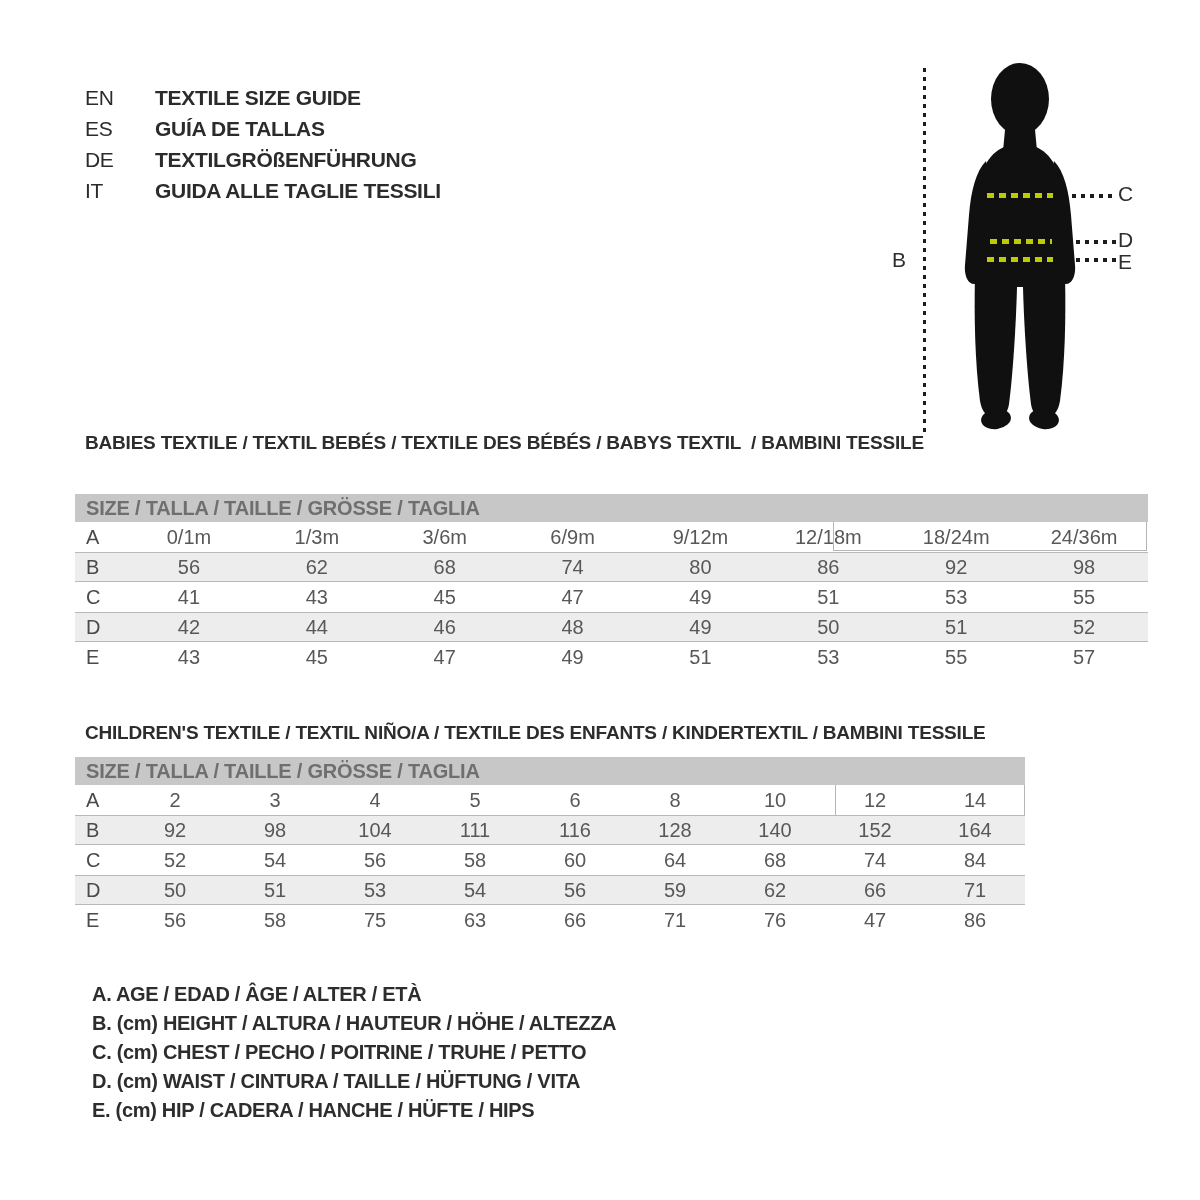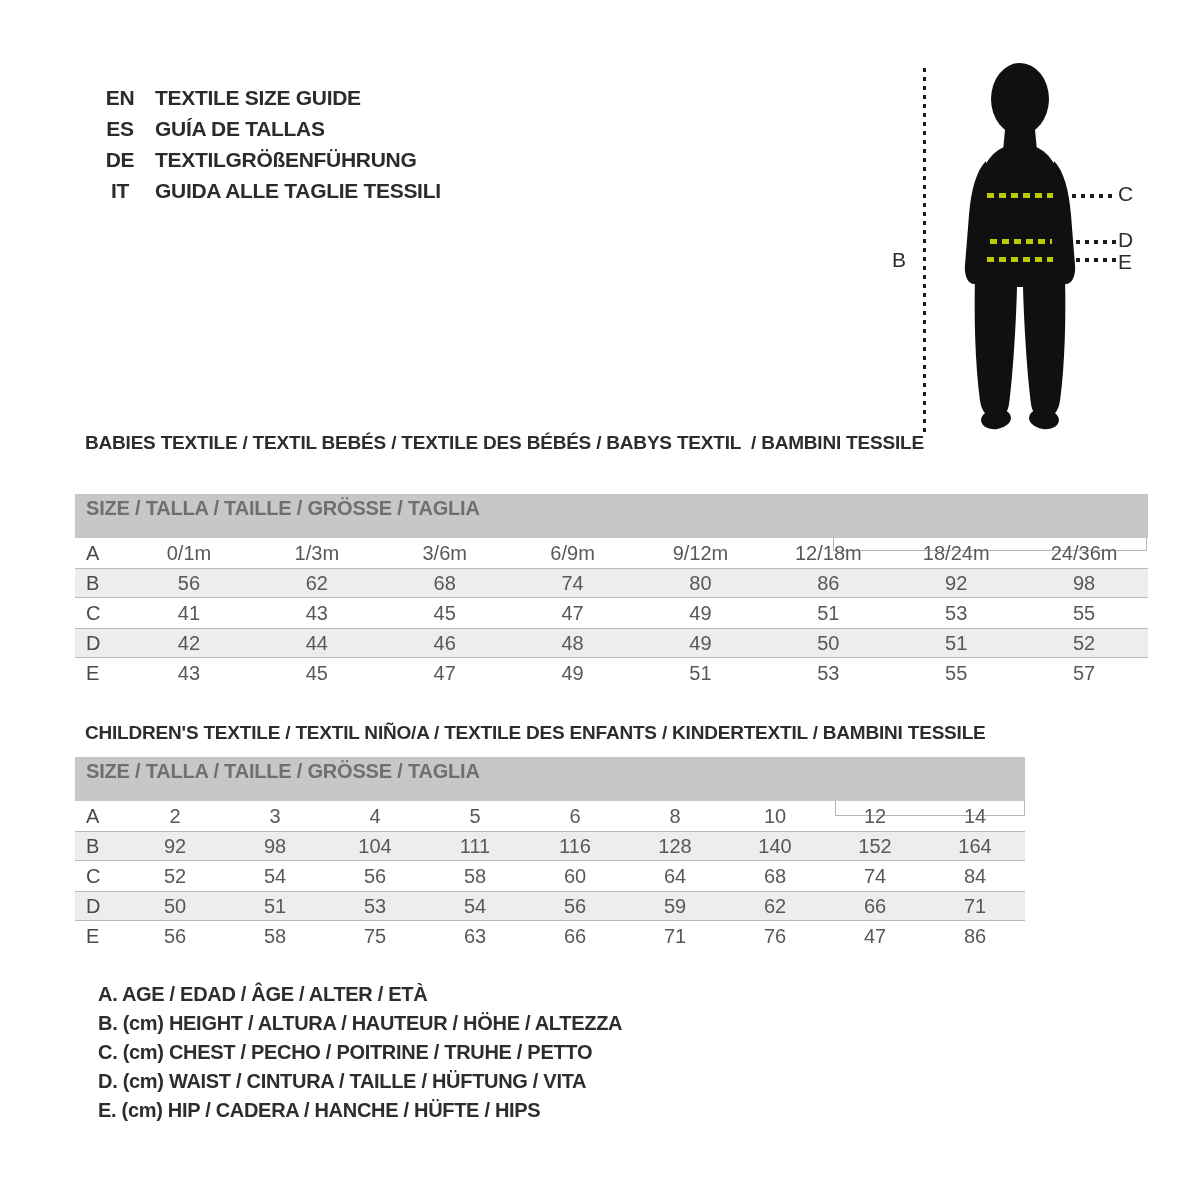--- a/index.html
+++ b/index.html
@@ -2,21 +2,21 @@
 <html><head>
 <meta charset="utf-8">
 <style>
   html,body{margin:0;padding:0;background:#fff;}
   .canvas{position:relative;width:1200px;height:1200px;background:#ffffff;overflow:hidden;
           font-family:"Liberation Sans", sans-serif;}
 
   
   .lang-list{position:absolute;left:85px;top:82px;}
   .lang-row{display:flex;height:31px;align-items:center;}
-  .lang-code{width:70px;font-size:21px;font-weight:700;color:#2b2b2b;letter-spacing:-0.3px;text-align:center;}
+  .lang-code{width:70px;font-size:21px;font-weight:400;color:#2b2b2b;letter-spacing:-0.3px;}
   .lang-label{font-size:21px;font-weight:700;color:#2b2b2b;letter-spacing:-0.3px;white-space:pre;}
 
   
   .figure{position:absolute;left:890px;top:60px;width:280px;height:380px;}
   .vdots{position:absolute;left:33px;top:8px;width:3px;height:364px;
          background-image:repeating-linear-gradient(180deg,#1c1c1c 0 4px,transparent 4px 9px);}
   .b-label{position:absolute;left:2px;top:188px;font-size:21px;color:#2e2e2e;}
   .sil{position:absolute;left:70px;top:3px;}
   .gdash{position:absolute;height:5px;
          background-image:repeating-linear-gradient(90deg,var(--dash) 0 7px,transparent 7px 12px);}
@@ -34,36 +34,36 @@
   .m-label.e{top:190px;}
 
   
   .section-title{position:absolute;left:85px;font-size:19px;font-weight:700;color:#2d2d2d;
                  letter-spacing:-0.2px;white-space:pre;}
   .t1{top:432px;}
   .t2{top:722px;}
 
   
   .size-table{position:absolute;left:75px;}
-  .size-table .bar{position:relative;z-index:2;height:44px;background:#c7c7c7;color:#6f6f6f;
+  .size-table .bar{position:relative;z-index:2;height:28px;background:#c7c7c7;color:#6f6f6f;
         font-size:20px;font-weight:700;line-height:28px;padding-left:11px;letter-spacing:-0.2px;
         box-sizing:border-box;}
   .trow{position:relative;z-index:2;display:flex;height:30px;align-items:center;
         font-size:20px;color:#585858;box-sizing:border-box;}
   .trow.striped{background:#ededed;border-top:1px solid #b9b9b9;border-bottom:1px solid #b9b9b9;}
   .tlabel{width:50px;padding-left:11px;color:#4a4a4a;box-sizing:border-box;}
   .tcell{flex:1;text-align:center;}
   .sel-box{position:absolute;z-index:1;background:#ffffff;border:1px solid #b5b5b5;box-sizing:border-box;}
   #babies-table{top:494px;width:1073px;}
   #babies-table .sel-box{left:758px;top:26px;width:314px;height:31px;}
   #children-table{top:757px;width:950px;}
   #children-table .sel-box{left:760px;top:27px;width:190px;height:32px;}
 
   
-  .legend{position:absolute;left:98px;top:980px;}
+  .legend{position:absolute;left:92px;top:980px;}
   .legend-line{height:29px;font-size:20px;font-weight:700;color:#2d2d2d;letter-spacing:-0.3px;
                display:flex;align-items:center;white-space:pre;}
 </style>
 </head>
 <body>
 
 <div class="canvas">
 
   <div class="lang-list" id="lang-list">
       <div class="lang-row">

